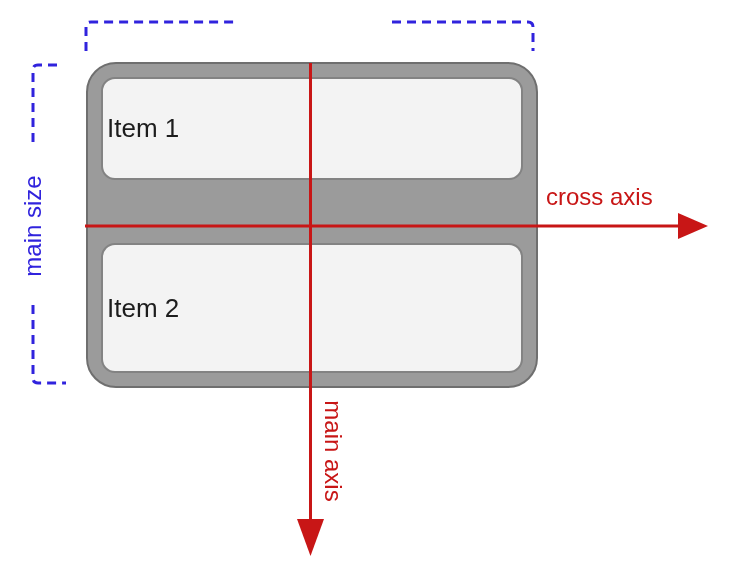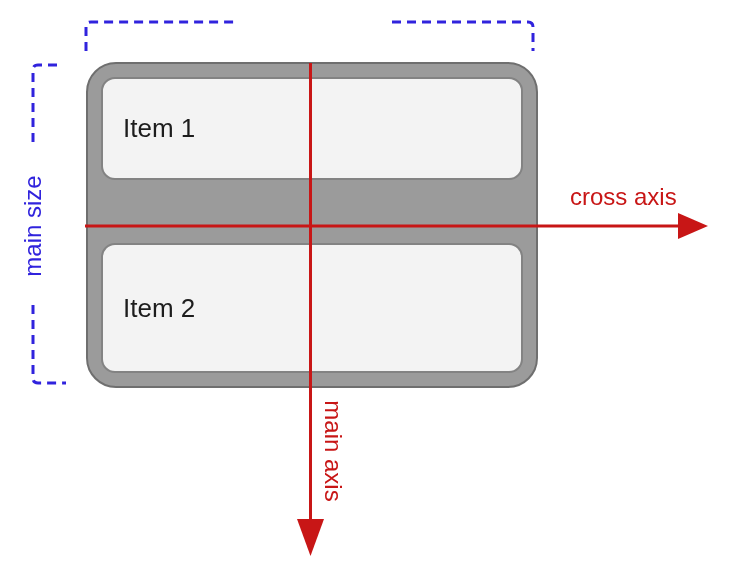--- a/index.html
+++ b/index.html
@@ -33,21 +33,21 @@
     display:flex;
     flex-direction:column;
     gap:19px;
   }
   .flex-item{
     background:var(--item-fill);
     border:2px solid var(--item-stroke);
     border-radius:14px;
     display:flex;
     align-items:center;
-    padding-left:20px;
+    padding-left:4px;
     font-size:26px;
     color:var(--item-text);
   }
   .flex-item.item-1{height:103px;}
   .flex-item.item-2{flex:1;margin-top:44px;}
   
   .overlay{
     position:absolute;
     left:0; top:0;
     width:736px; height:578px;
@@ -79,21 +79,21 @@
   .label-cross-size{
     left:242px; top:7px;
     width:140px;
     text-align:center;
   }
   .label-main-size{
     left:33px; top:226px;
     transform:translate(-50%,-50%) rotate(-90deg);
   }
   .label-cross-axis{
-    left:546px; top:184px;margin-left:24px;
+    left:546px; top:184px;
   }
   .label-main-axis{
     left:333px; top:451px;
     transform:translate(-50%,-50%) rotate(90deg);
   }
 </style>
 </head>
 <body>
 
 <div class="stage">

